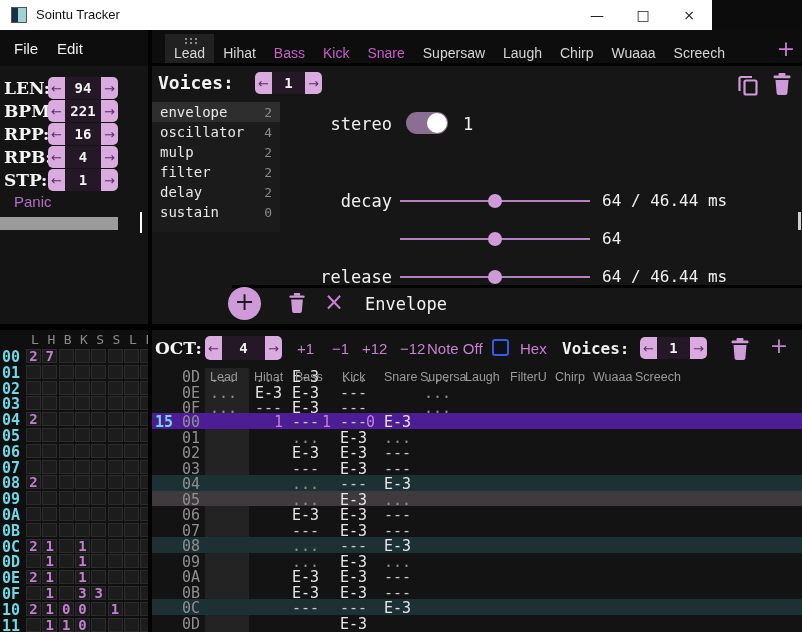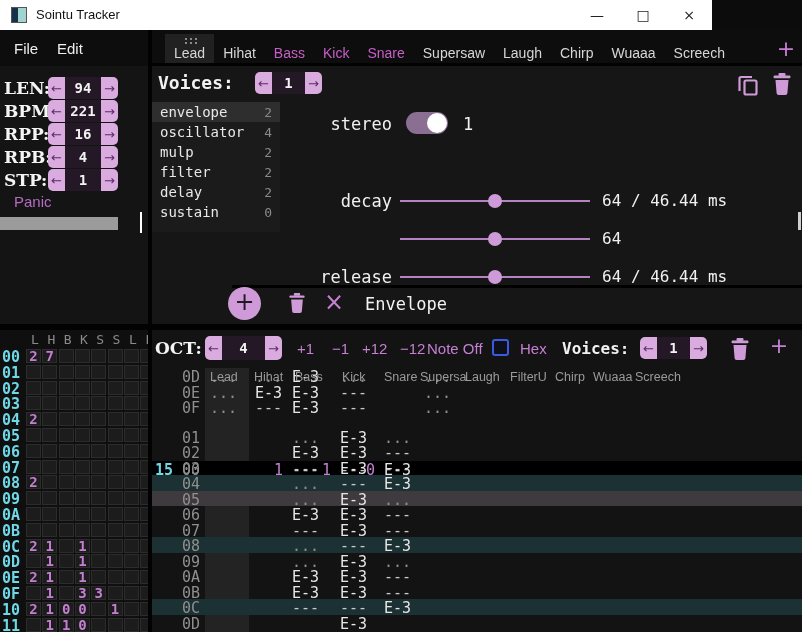--- a/index.html
+++ b/index.html
@@ -103,21 +103,21 @@
              border-radius:3px; background:#0d1018; }
   #hex-label { position:absolute; left:368px; top:10px; color:#c77fd4; font-size:15px; font-family:"Liberation Sans", sans-serif; }
   #evoices-label { position:absolute; left:410px; top:9px; color:#f2f2f2; font-size:16px; font-weight:bold; }
   #evoices-stepper { position:absolute; left:488px; top:7px; width:67px; }
   #trk-del-btn { position:absolute; left:578px; top:7px; }
   #add-track-btn { position:absolute; left:614px; top:3px; width:26px; height:26px; color:#c77fd4; font-size:22px;
                    text-align:center; font-family:"DejaVu Sans", sans-serif; }
   #lead-band { position:absolute; left:53px; top:38px; width:44px; height:264px; background:#232323; }
   .trk-hdr { position:absolute; top:40px; color:#9a9a9a; font-size:12.5px; font-family:"Liberation Sans", sans-serif; z-index:5; }
   .prow { position:absolute; left:0; width:650px; height:15.5px; }
-  .prow.current { background:#000000;margin-top:48px; }
+  .prow.current { background:#4c1d95; }
   .prow.beat { background:#1c3134; }
   .prow.sel { background:#3e3a3e; }
   .prow .ord { position:absolute; left:3px; top:0; color:#6fd8e6; font-size:15px; font-weight:bold; }
   .prow .rn { position:absolute; left:30px; top:0; color:#8f8f8f; font-size:15px; }
   .prow .note { position:absolute; top:0; font-size:15px; color:#e6e6e6; }
   .prow .note.dots { color:#8f8f8f; }
   .prow .note.dash { color:#c8c8c8; }
   .prow .pat { position:absolute; top:0; font-size:15px; color:#c77fd4; }
   .ticon { display:block; }
 </style>

